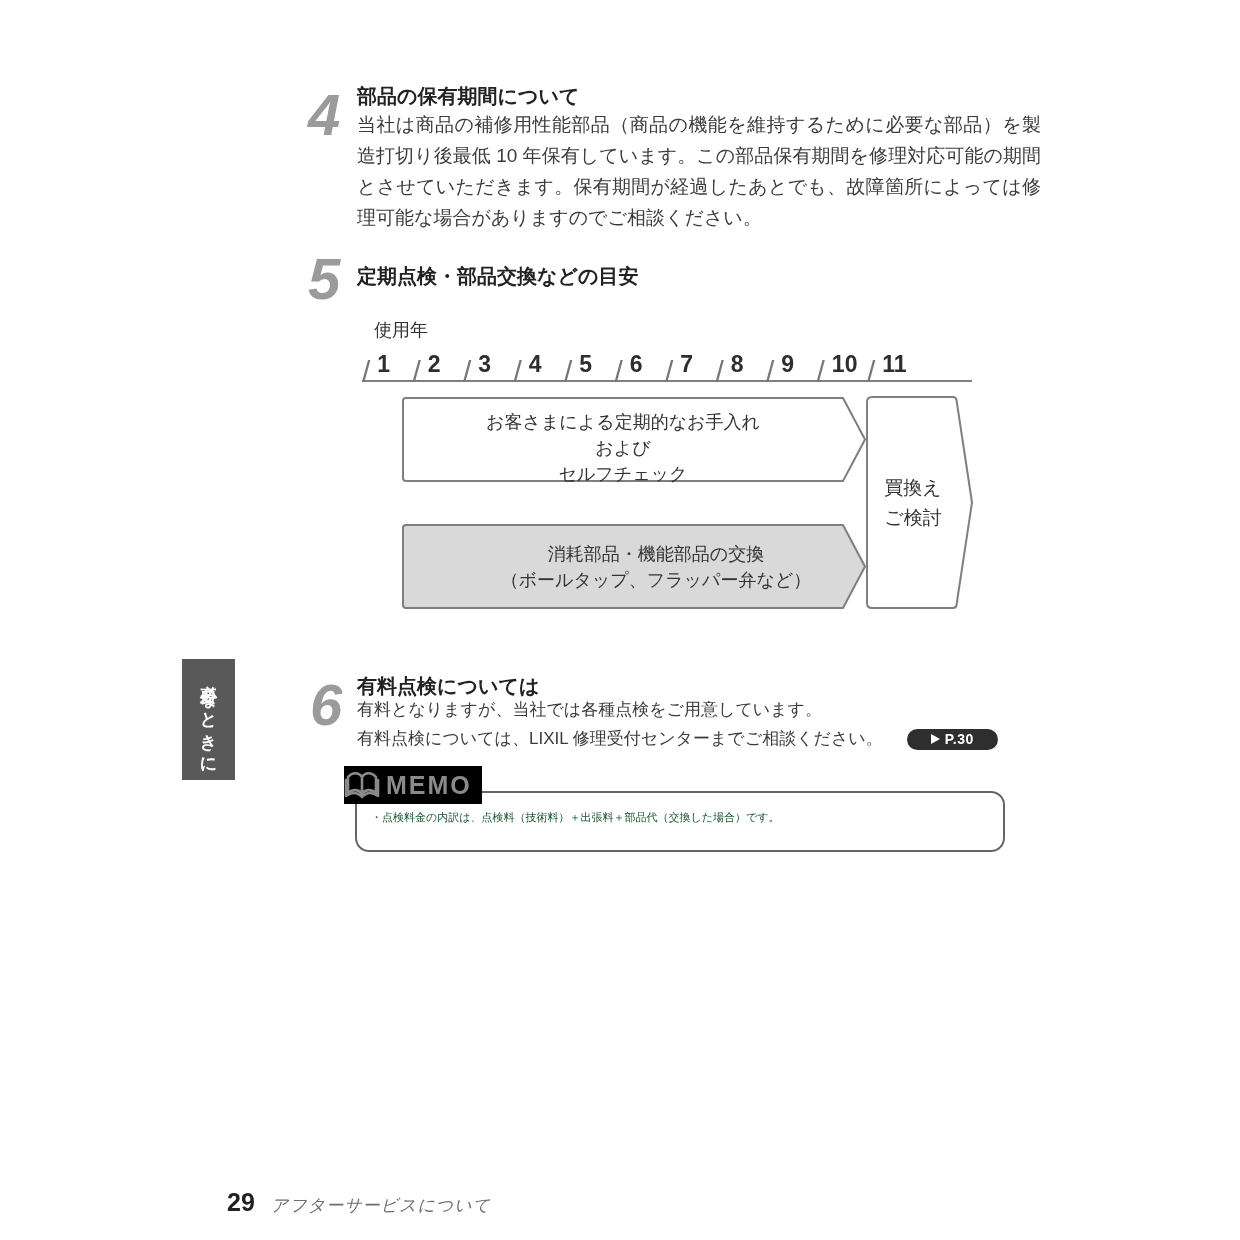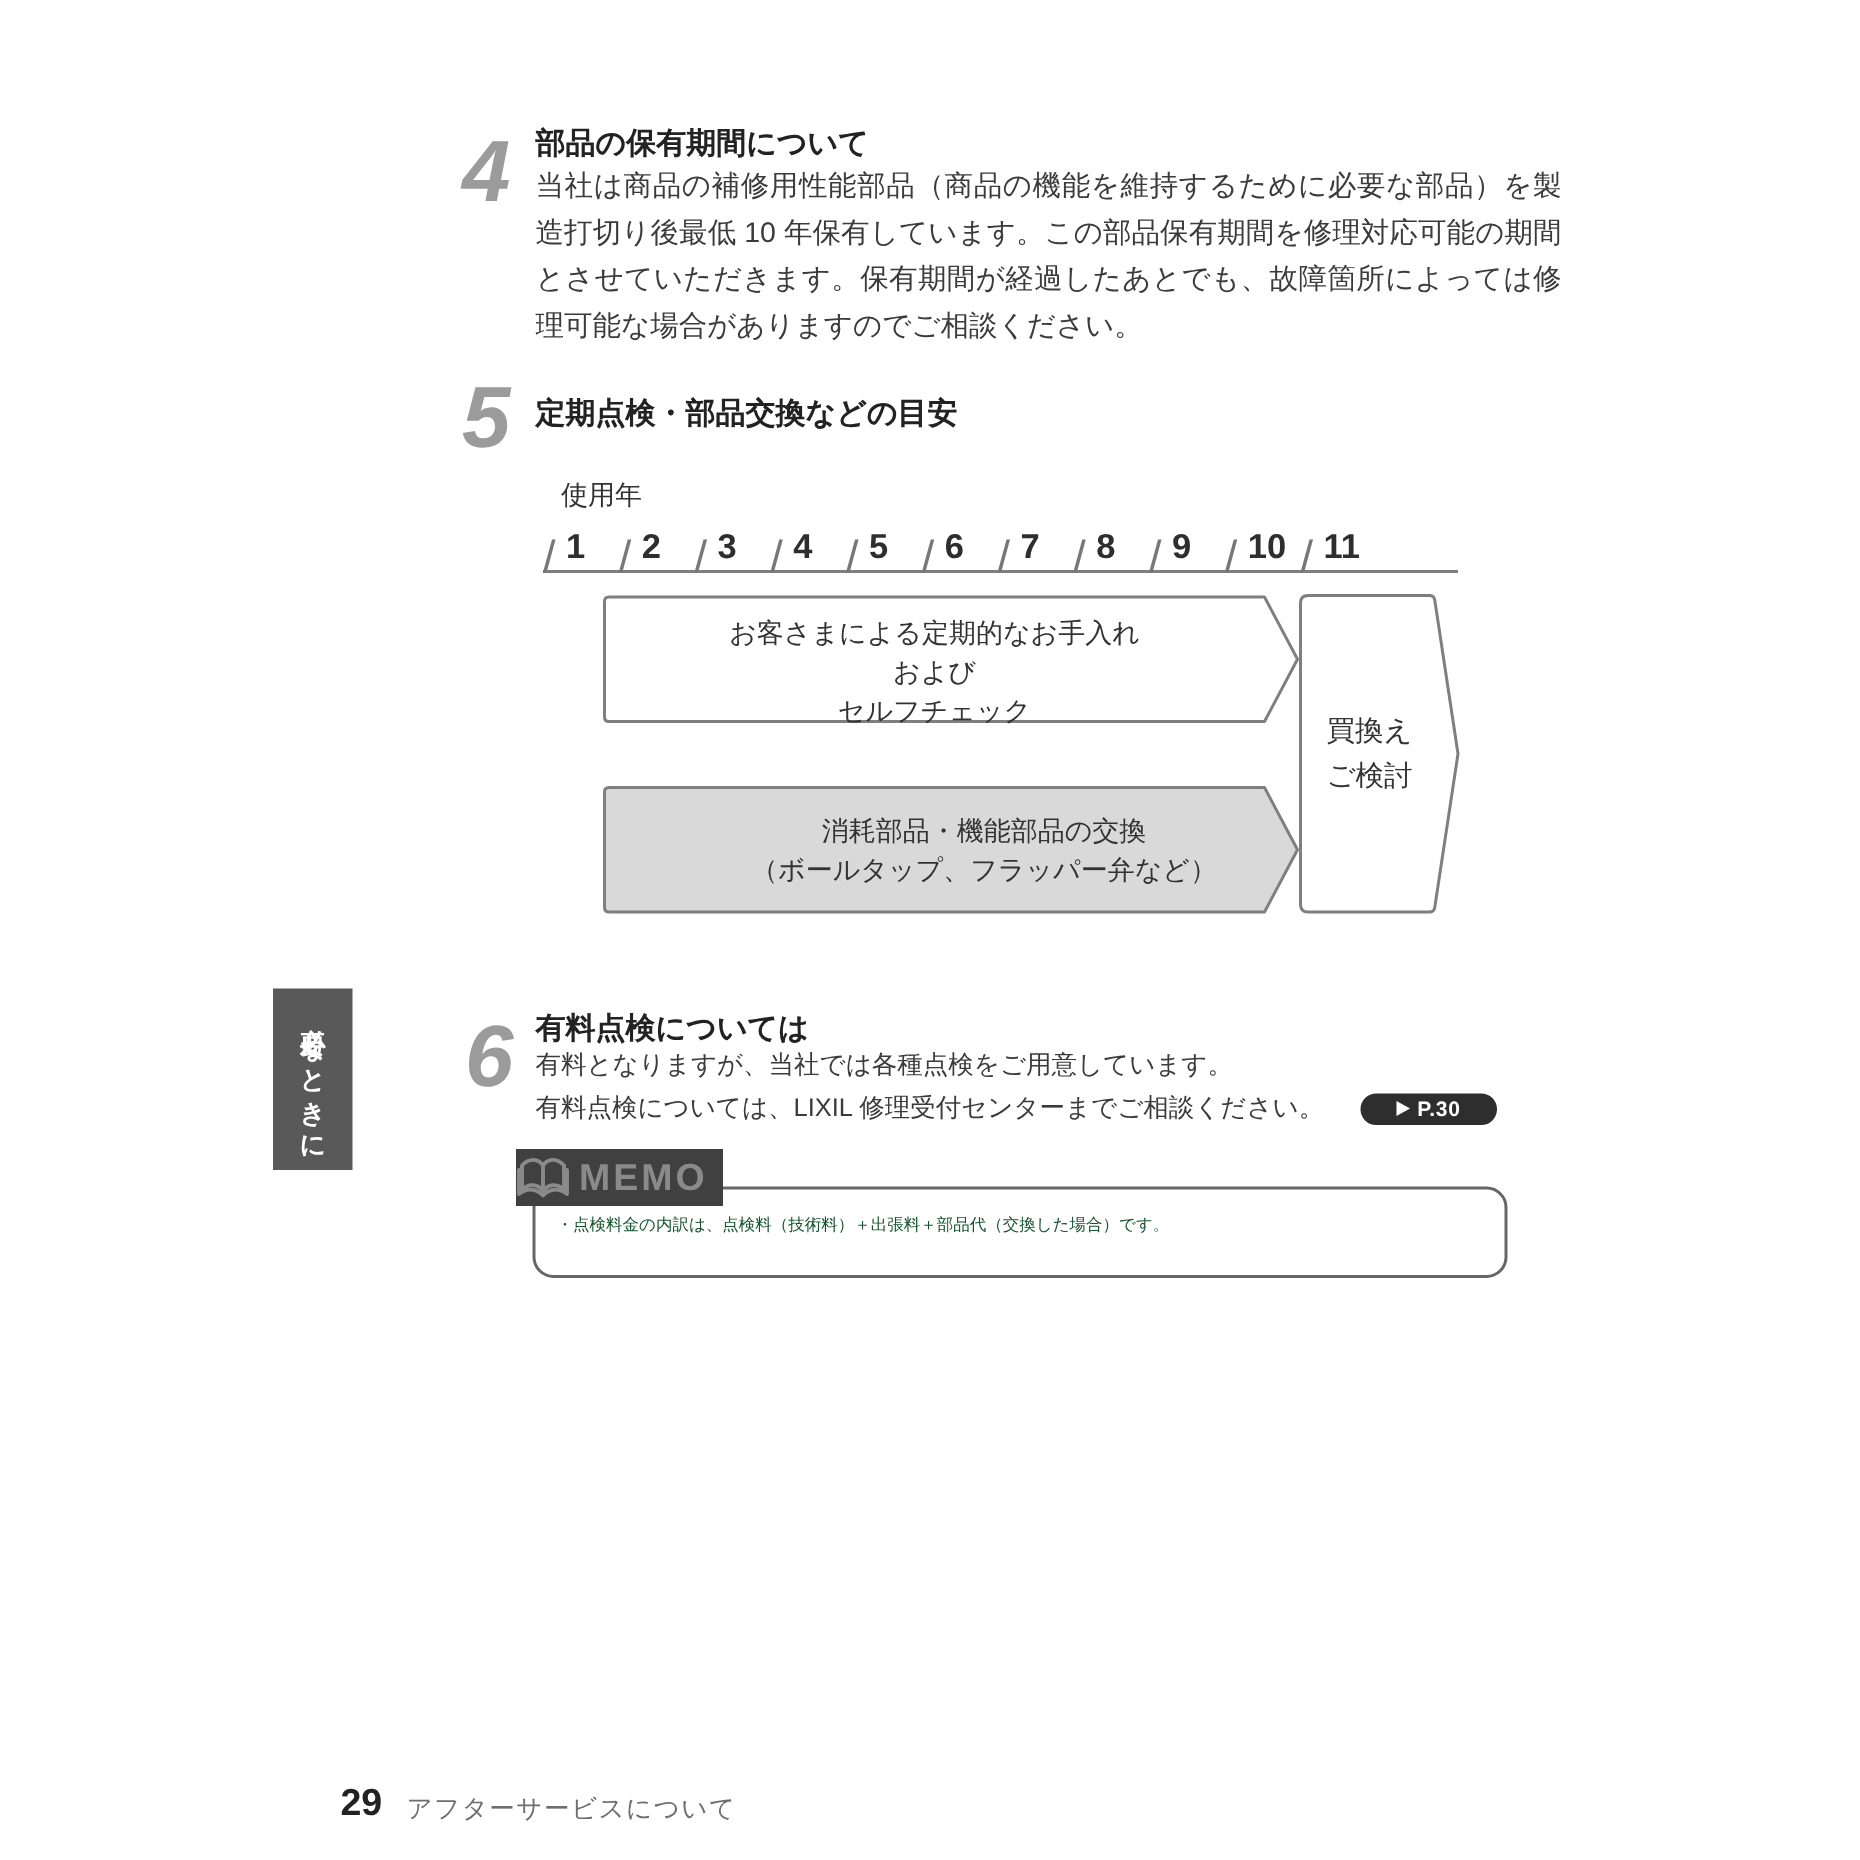--- a/index.html
+++ b/index.html
@@ -60,21 +60,21 @@
     width:0;height:0;border-left:9px solid #fff;
     border-top:5px solid transparent;border-bottom:5px solid transparent;
   }
   .page-ref .lbl{font-size:14px;font-weight:bold;letter-spacing:0.5px;}
 
   
   .memo-box{
     border:2px solid #666;border-radius:14px;background:#fff;
   }
   .memo-label{
-    background:#404040;display:flex;align-items:center;gap:6px;padding:0 10px 0 0;
+    background:#000000;display:flex;align-items:center;gap:6px;padding:0 10px 0 0;
   }
   .memo-word{font-size:25px;font-weight:bold;color:#8a8a8a;letter-spacing:2px;}
   .memo-text{font-size:11px;color:#14532d;line-height:1.4;}
 
   .footer-num{font-size:25px;font-weight:bold;color:#222;}
   .footer-title{font-size:17px;color:#6e6e6e;letter-spacing:1px;}
 </style>
 </head>
 <body>
 
@@ -179,13 +179,13 @@
 </div>
 <div class="abs memo-label" style="left:344px;top:766px;height:38px;">
   <svg width="36" height="30" viewBox="0 0 36 30">
     <path d="M4,7 C9,1.5 15,2.5 18,7 C21,2.5 27,1.5 32,7 L32,23 C27,18.5 21,19.5 18,24 C15,19.5 9,18.5 4,23 Z M18,7 L18,24" fill="none" stroke="#8a8a8a" stroke-width="2.6" stroke-linejoin="round" stroke-linecap="round"></path>
     <path d="M2,10 L2,26 C8,21.5 14,22.5 18,27 C22,22.5 28,21.5 34,26 L34,10" fill="none" stroke="#8a8a8a" stroke-width="2.6" stroke-linejoin="round" stroke-linecap="round"></path>
   </svg>
   <span class="memo-word">MEMO</span>
 </div>
 
 <div class="abs footer-num" style="left:227px;top:1188px;">29</div>
-<div class="abs footer-title" style="left:271px;top:1194px;">アフターサービスについて</div>
+<div class="abs footer-title" style="left:271px;top:1194px;font-style:italic;">アフターサービスについて</div>
 
 </body></html>

